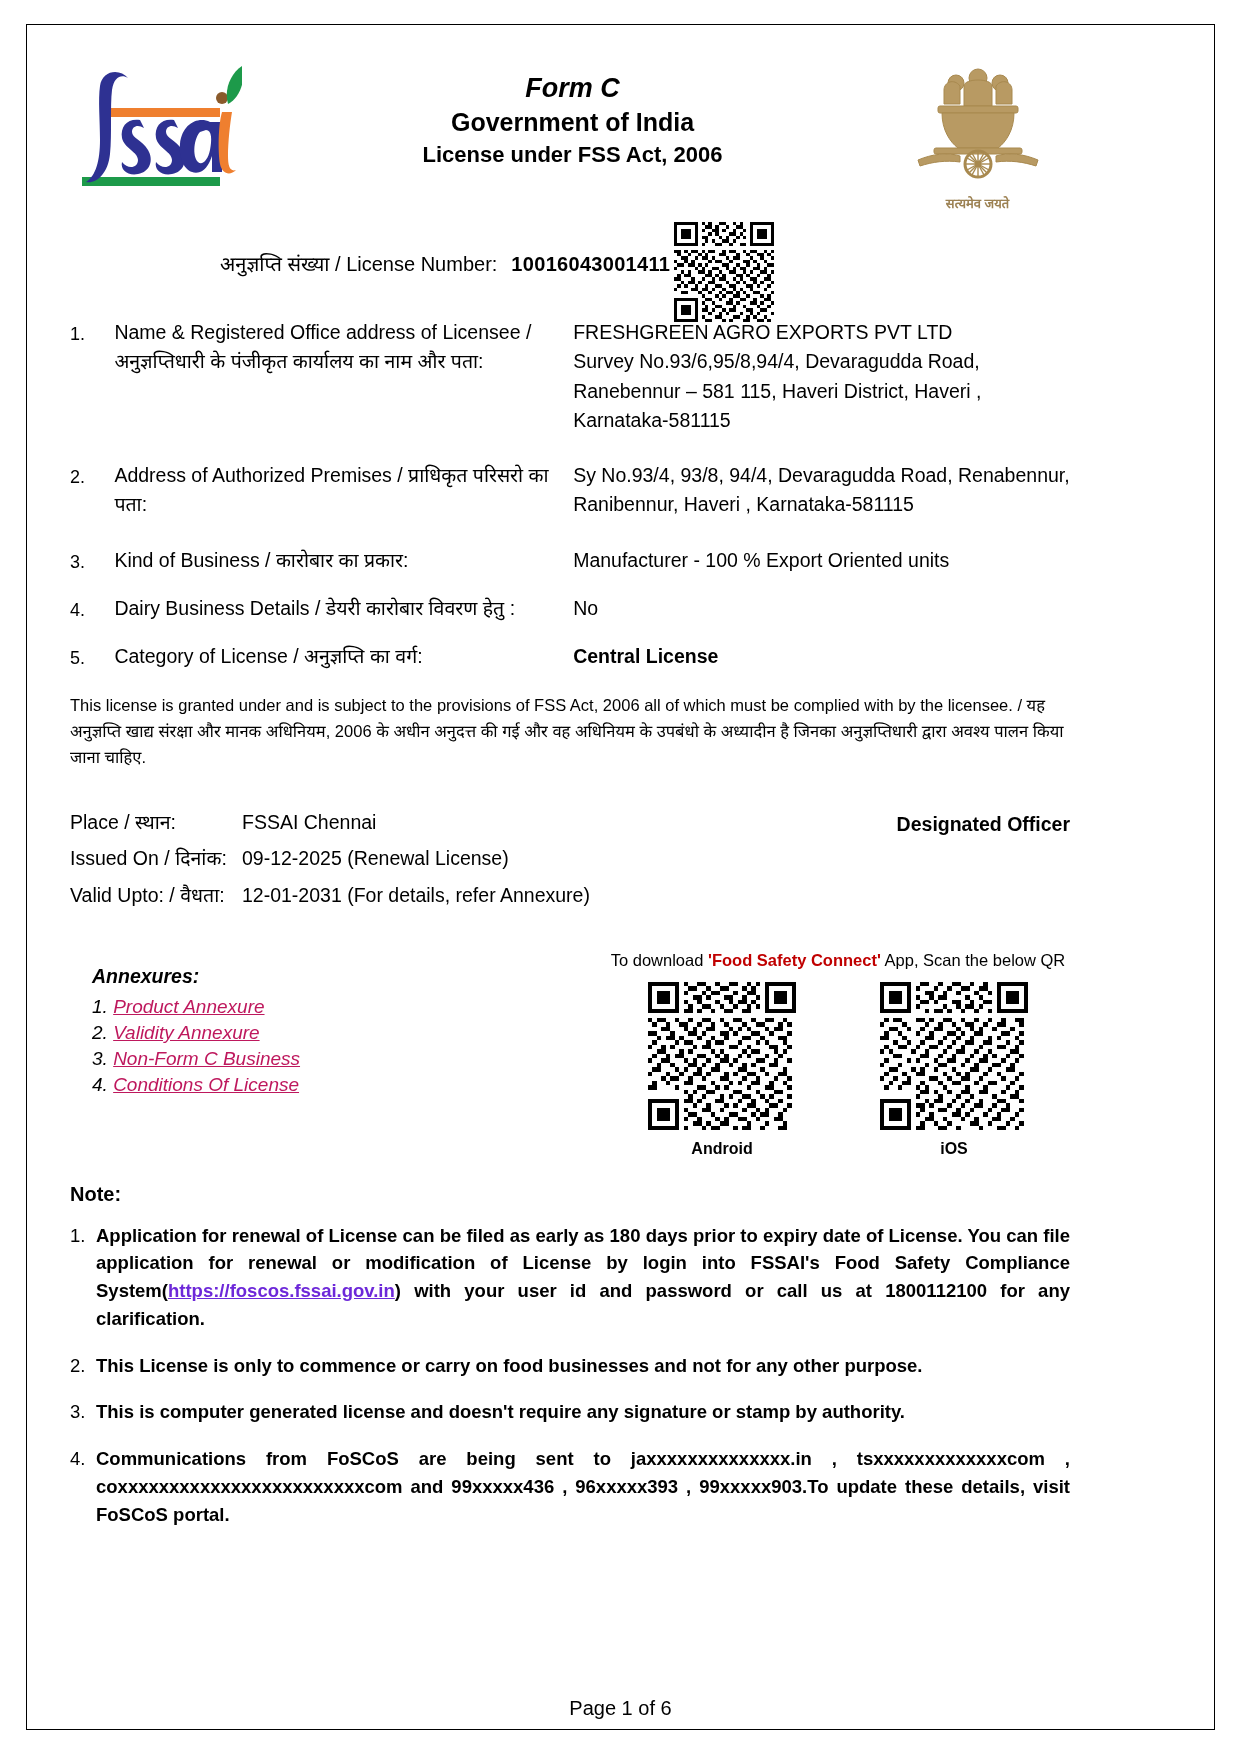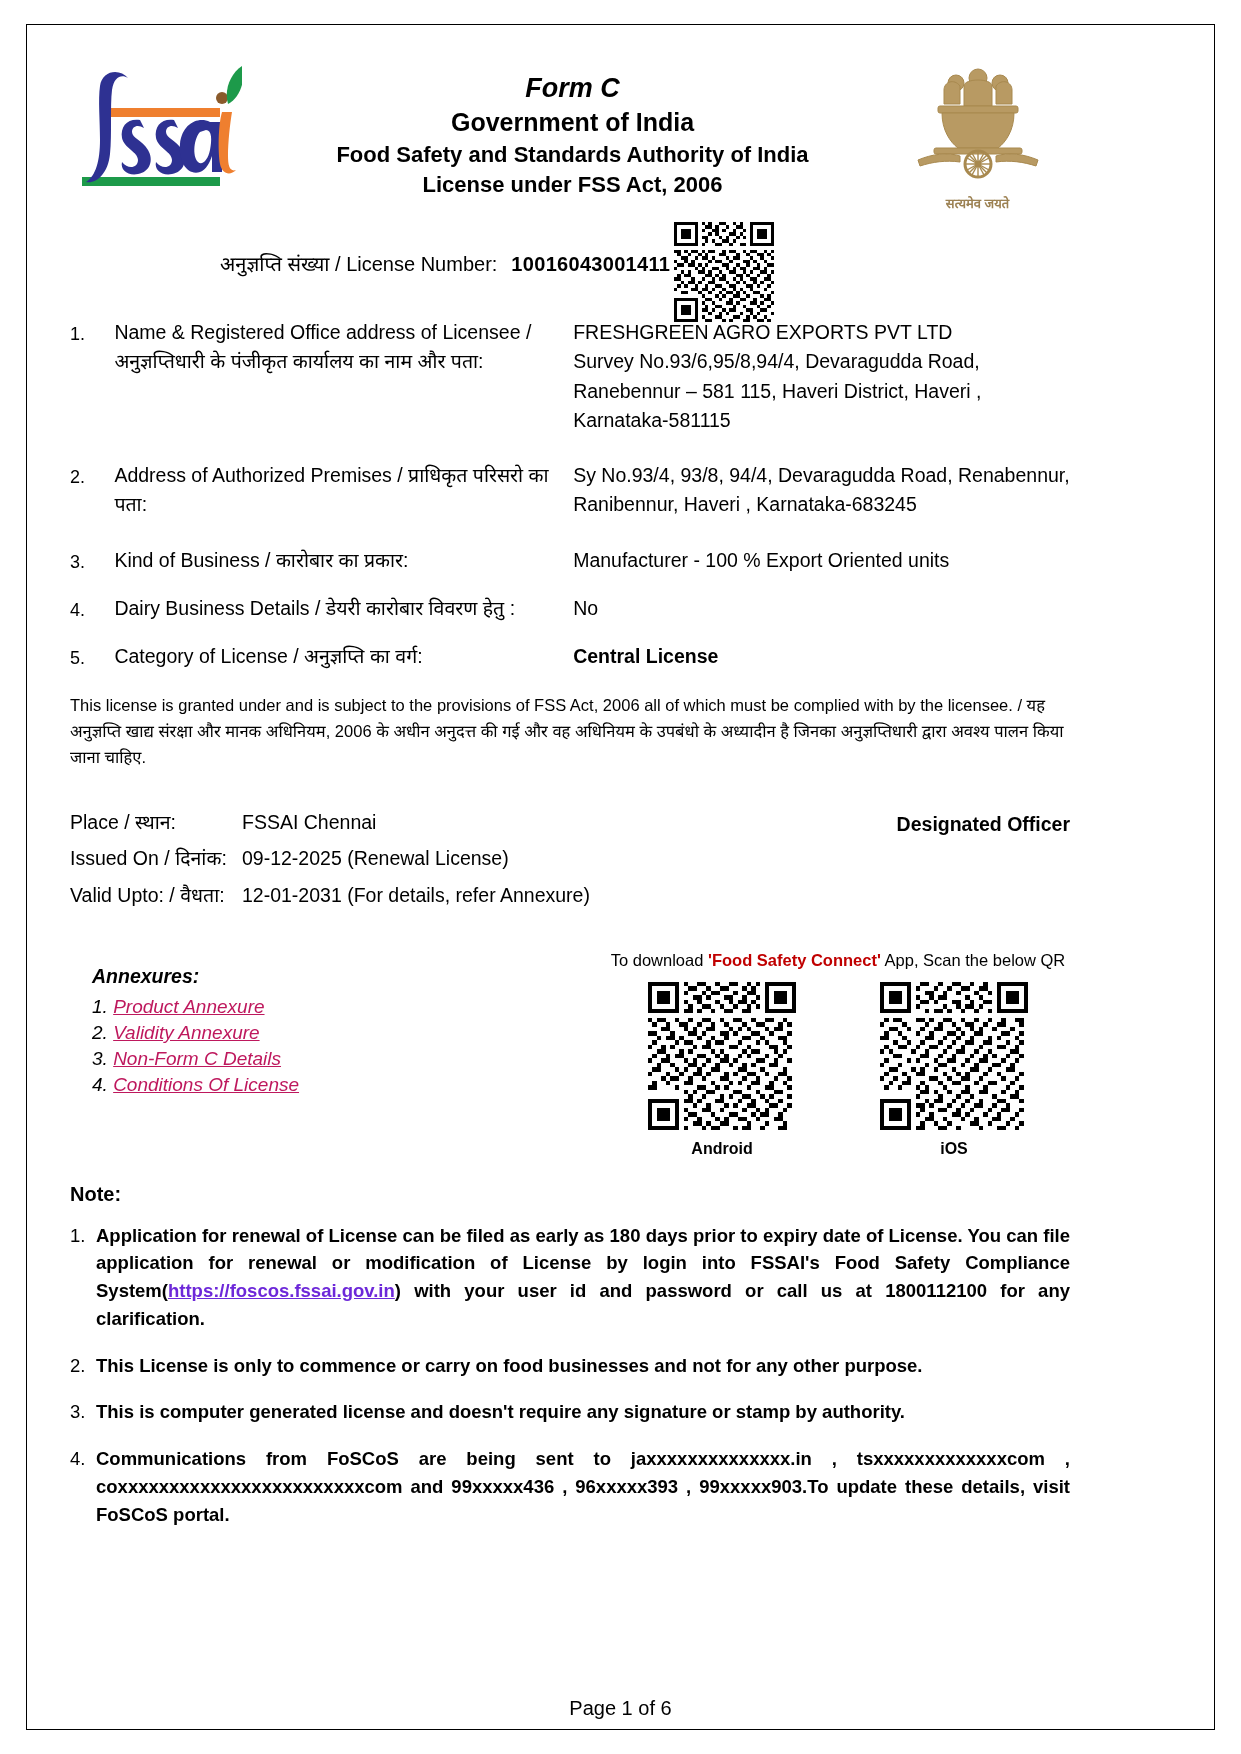--- a/index.html
+++ b/index.html
@@ -264,21 +264,20 @@
           <path d="M140 62 C128 56 112 64 110 84 C108 102 118 116 130 112 C136 110 140 102 142 96 L142 112 L152 112 L152 62 Z M136 70 C142 70 142 80 140 90 C138 100 132 106 128 102 C122 96 124 78 130 72 Z" fill="#2e3192"></path>
           <path d="M152 52 C148 66 148 92 150 104 C152 114 160 116 166 110 C160 112 158 106 158 96 C158 82 160 64 162 52 Z" fill="#ef7f2f"></path>
           <circle cx="152" cy="38" r="6" fill="#8a5a2b"></circle>
           <path d="M158 44 C170 38 176 20 172 6 C160 14 154 30 158 44 Z" fill="#1d9a4a"></path>
         </svg>
       </div>
 
       <div class="titles">
         <div class="t t1">Form C</div>
         <div class="t t2">Government of India</div>
-        <div class="t t3">Food Safety and Standards Authority of India</div>
         <div class="t t4">License under FSS Act, 2006</div>
       </div>
 
       <div class="emblem-wrap">
         <svg width="160" height="140" viewBox="0 0 160 140">
           <g fill="#b89a63" stroke="#a8894f" stroke-width="1">
             <circle cx="80" cy="22" r="9"></circle>
             <circle cx="58" cy="27" r="8"></circle>
             <circle cx="102" cy="27" r="8"></circle>
             <path d="M46 34 C46 26 56 22 62 30 L62 48 L46 48 Z"></path>
@@ -542,21 +541,21 @@
       <tbody>
         <tr>
           <td class="num">1.</td>
           <td class="label">Name &amp; Registered Office address of Licensee / अनुज्ञप्तिधारी के पंजीकृत कार्यालय का नाम और पता:</td>
           <td class="value" style="white-space:pre-line">FRESHGREEN AGRO EXPORTS PVT LTD
 Survey No.93/6,95/8,94/4, Devaragudda Road, Ranebennur – 581 115, Haveri District, Haveri , Karnataka-581115</td>
         </tr>
         <tr>
           <td class="num">2.</td>
           <td class="label">Address of Authorized Premises / प्राधिकृत परिसरो का पता:</td>
-          <td class="value">Sy No.93/4, 93/8, 94/4, Devaragudda Road, Renabennur, Ranibennur, Haveri , Karnataka-683245</td>
+          <td class="value">Sy No.93/4, 93/8, 94/4, Devaragudda Road, Renabennur, Ranibennur, Haveri , Karnataka-581115</td>
         </tr>
         <tr class="tight">
           <td class="num">3.</td>
           <td class="label">Kind of Business / कारोबार का प्रकार:</td>
           <td class="value">Manufacturer - 100 % Export Oriented units</td>
         </tr>
         <tr class="tight">
           <td class="num">4.</td>
           <td class="label">Dairy Business Details / डेयरी कारोबार विवरण हेतु :</td>
           <td class="value">No</td>
@@ -591,21 +590,21 @@
         <div class="item">
           <span>1.</span>
           <a href="#">Product Annexure</a>
         </div>
         <div class="item">
           <span>2.</span>
           <a href="#">Validity Annexure</a>
         </div>
         <div class="item">
           <span>3.</span>
-          <a href="#">Non-Form C Details</a>
+          <a href="#">Non-Form C Business</a>
         </div>
         <div class="item">
           <span>4.</span>
           <a href="#">Conditions Of License</a>
         </div>
       </div>
 
       <div class="appqr">
         <div class="caption"><span>To download </span><span class="brand">'Food Safety Connect'</span><span> App, Scan the below QR</span></div>
         <div class="qr-pair">

